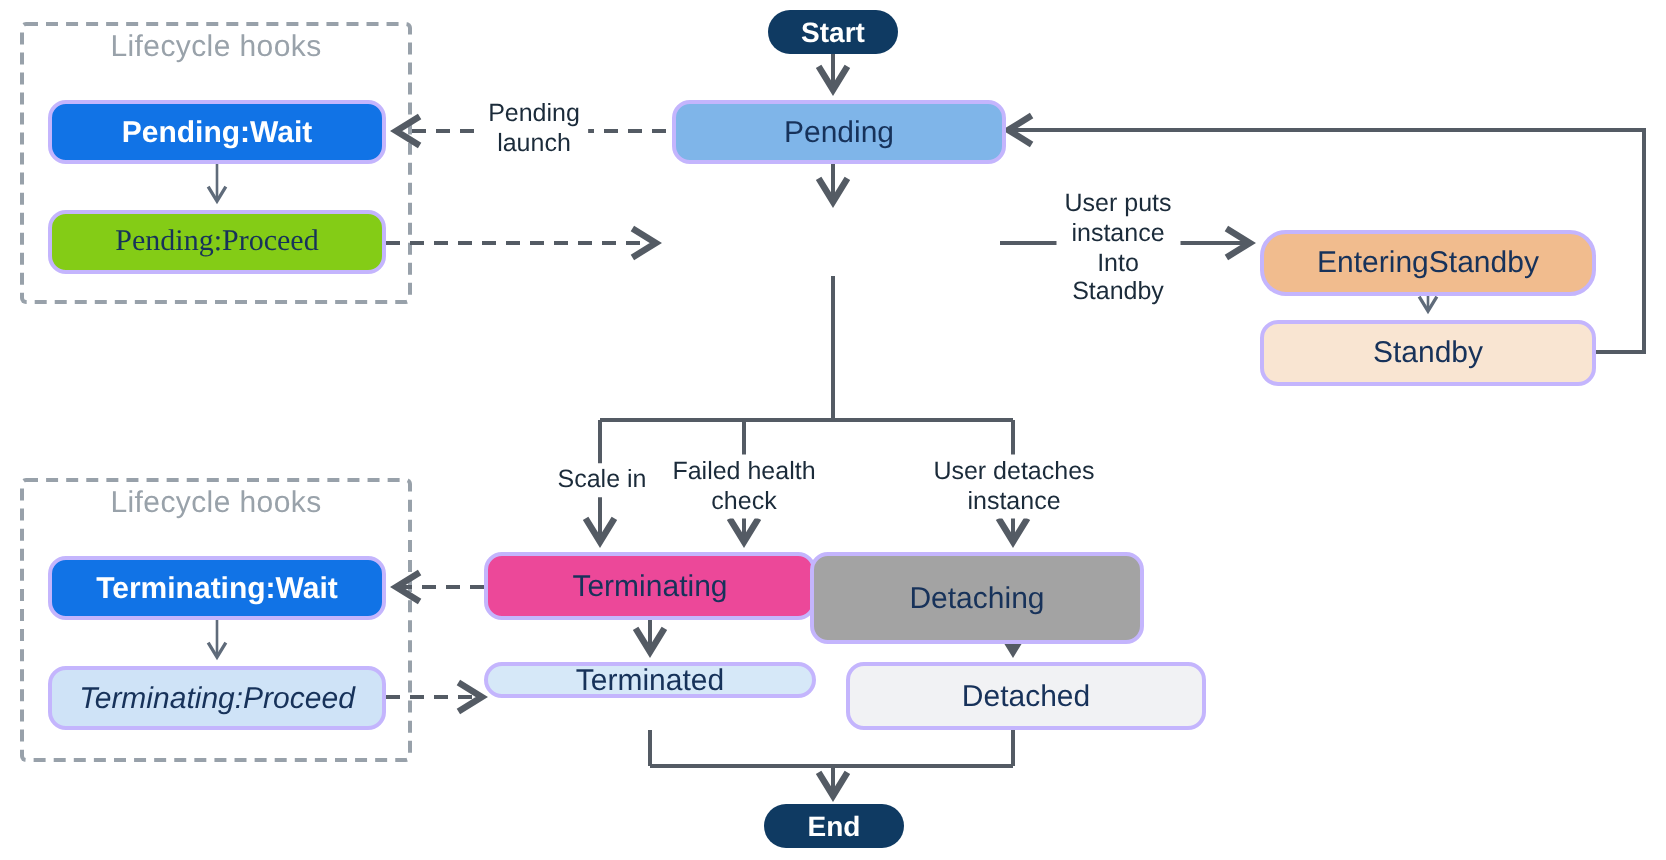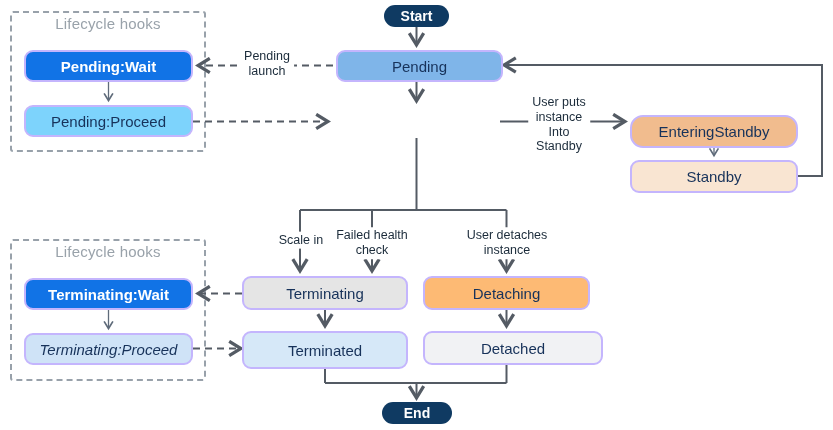--- a/index.html
+++ b/index.html
@@ -87,27 +87,27 @@
       <path d="M714,136 V155" marker-end="url(#arwthin)"></path>
     </g>
   </svg>
 
   <div class="terminal" style="left: 384px; top: 5px; width: 65px; height: 22px; background-color: rgb(15, 58, 98);">Start</div>
   <div class="terminal" style="left: 382px; top: 402px; width: 70px; height: 22px; background-color: rgb(15, 58, 98);">End</div>
 
   <div class="node" style="left: 336px; top: 50px; width: 167px; height: 32px; background-color: rgb(127, 181, 233);">Pending</div>
   <div class="node" style="left: 630px; top: 115px; width: 168px; height: 33px; background-color: rgb(241, 188, 142); border-radius: 13px;">EnteringStandby</div>
   <div class="node" style="left: 630px; top: 160px; width: 168px; height: 33px; background-color: rgb(249, 229, 210);">Standby</div>
-  <div class="node" style="left: 242px; top: 276px; width: 166px; height: 34px; background-color: #e5e5e5;">Terminating</div>
-  <div class="node" style="left: 242px; top: 331px; width: 166px; height: 38px; background-color: rgb(214, 232, 248);">Terminated</div>
-  <div class="node" style="left: 423px; top: 276px; width: 167px; height: 34px; background-color: #fdba74;">Detaching</div>
+  <div class="node" style="left: 242px; top: 276px; width: 166px; height: 34px; background-color: #ec4899;">Terminating</div>
+  <div class="node" style="left: 242px; top: 331px; width: 166px; height: 18px; background-color: rgb(214, 232, 248);">Terminated</div>
+  <div class="node" style="left: 405px; top: 276px; width: 167px; height: 46px; background-color: #a3a3a3;">Detaching</div>
   <div class="node" style="left: 423px; top: 331px; width: 180px; height: 34px; background-color: rgb(241, 242, 244);">Detached</div>
 
   <div class="node wait" style="left: 24px; top: 50px; width: 169px; height: 32px; background-color: rgb(17, 115, 230);">Pending:Wait</div>
-  <div class="node" style="left: 24px; top: 105px; width: 169px; height: 32px; background-color: #7dd3fc;">Pending:Proceed</div>
+  <div class="node" style="left: 24px; top: 105px; width: 169px; height: 32px; background-color: #84cc16; font-family: Liberation Serif, serif;">Pending:Proceed</div>
   <div class="node wait" style="left: 24px; top: 278px; width: 169px; height: 32px; background-color: rgb(17, 115, 230);">Terminating:Wait</div>
   <div class="node" style="left: 24px; top: 333px; width: 169px; height: 32px; background-color: rgb(207, 227, 247); font-style: italic;">Terminating:Proceed</div>
 
   <div class="edge-label" style="left:267px;top:64px">Pending
 launch</div>
   <div class="edge-label" style="left:559px;top:124px">User puts
 instance
 Into
 Standby</div>
   <div class="edge-label" style="left:301px;top:240px">Scale in</div>

